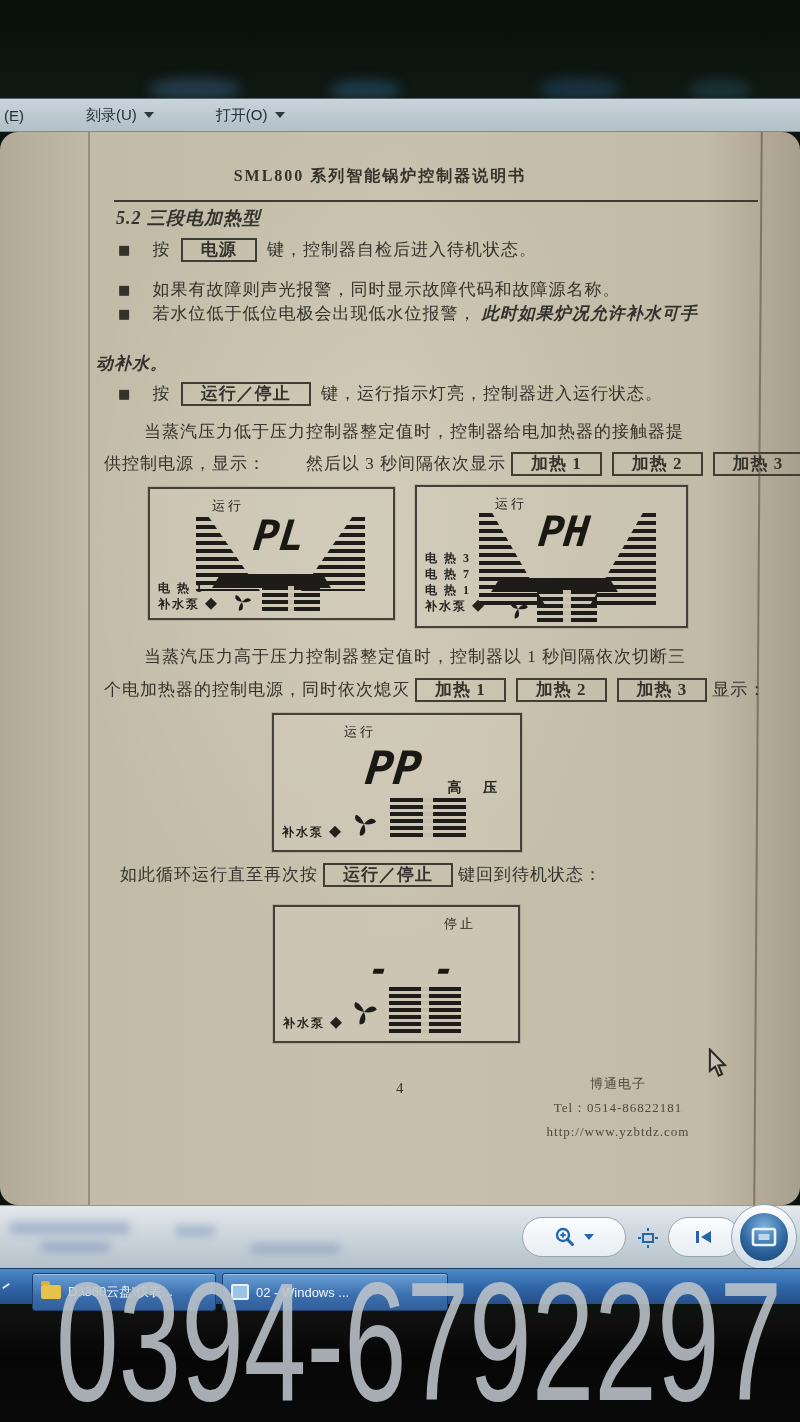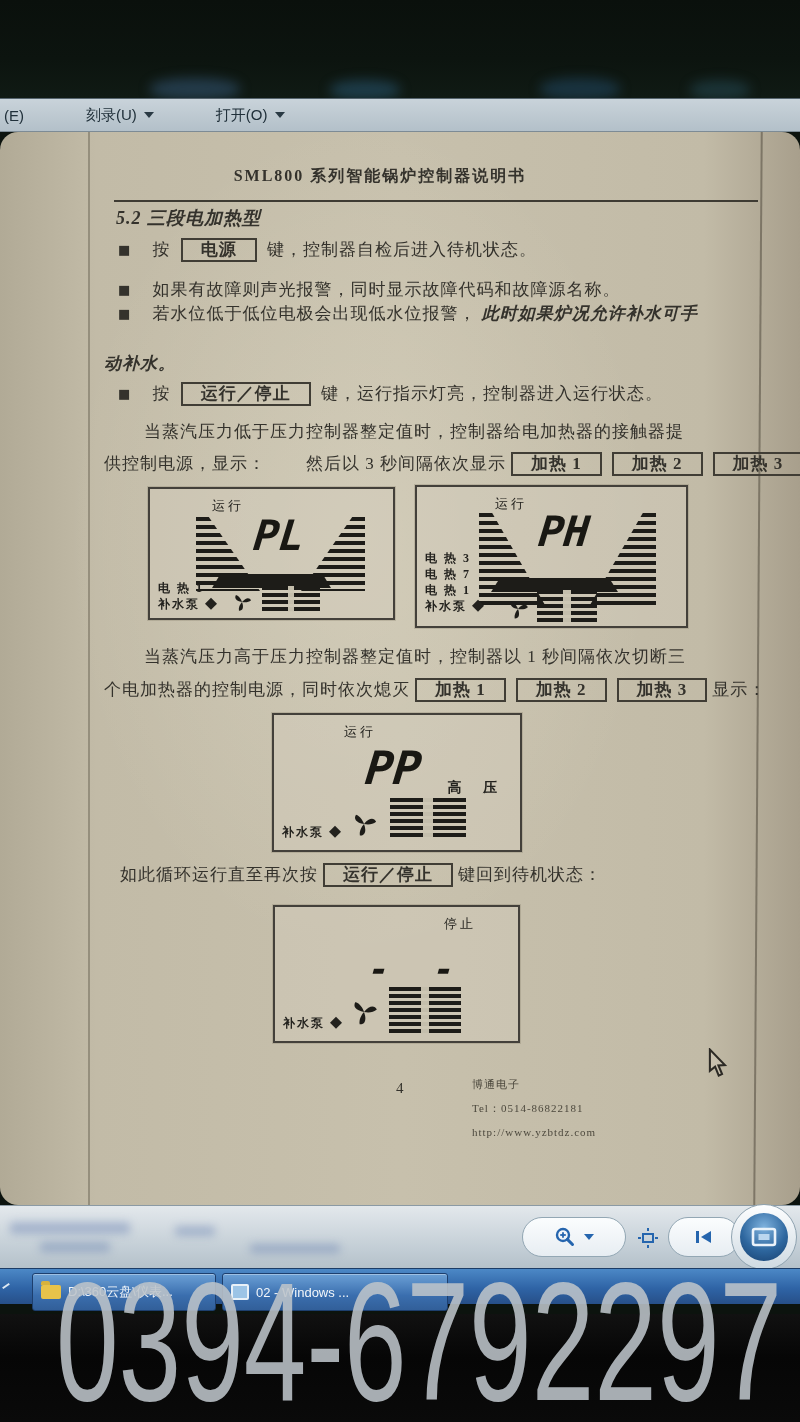--- a/index.html
+++ b/index.html
@@ -54,21 +54,21 @@
   .lcd-bars.right { clip-path:polygon(80% 0, 100% 0, 100% 100%, 0 100%); }
   .lcd-baseband { position:absolute; background:#1d1c18; clip-path:polygon(7% 0, 93% 0, 100% 100%, 0 100%); }
   .lcd-stripes { position:absolute;
     background-image:
       linear-gradient(to right, rgba(0,0,0,0) 0 44%, rgba(205,199,180,0.95) 44% 56%, rgba(0,0,0,0) 56%),
       repeating-linear-gradient(to bottom, #1d1c18 0 4px, rgba(0,0,0,0) 4px 7px); }
   .fan { position:absolute; }
 
   
   .footer-num { top:944px; left:396px; font-size:15px; }
-  .footer-block { position:absolute; top:940px; left:472px; width:230px; text-align:left; font-size:11px; line-height:24px; color:#4c483d; letter-spacing:1px; }
+  .footer-block { position:absolute; top:940px; left:503px; width:230px; text-align:center; font-size:13px; line-height:24px; color:#4c483d; letter-spacing:1px; }
 
   
   .cursor { position:absolute; top:916px; left:706px; }
 
   
   .toolbar { position:absolute; left:0; top:1205px; width:800px; height:63px;
     background:linear-gradient(#e3e8ec, #c2cdd5 70%, #b5c1ca);
     border-top:1px solid #8b9aa4; }
   .smudge { position:absolute; background:rgba(80,110,165,0.35); filter:blur(4px); border-radius:4px; }
   .pill { position:absolute; top:11px; height:40px; border-radius:20px;
@@ -144,21 +144,21 @@
     <div class="t" style="top:146px;left:118px;">
       <span class="bullet-sq">■</span>
       <span>如果有故障则声光报警，同时显示故障代码和故障源名称。</span>
     </div>
 
     <div class="t" style="top:170px;left:118px;">
       <span class="bullet-sq">■</span>
       <span>若水位低于低位电极会出现低水位报警，</span>
       <span class="ital">此时如果炉况允许补水可手</span>
     </div>
-    <div class="t ital" style="top:220px;left:104px;">动补水。</div>
+    <div class="t ital" style="top:220px;left:96px;">动补水。</div>
 
     <div class="t" style="top:250px;left:118px;">
       <span class="bullet-sq">■</span>
       <span>按</span>
       <span class="keybox">运行／停止</span>
       <span>键，运行指示灯亮，控制器进入运行状态。</span>
     </div>
 
     <div class="t" style="top:288px;left:144px;">当蒸汽压力低于压力控制器整定值时，控制器给电加热器的接触器提</div>
     <div class="t" style="top:320px;left:104px;">

